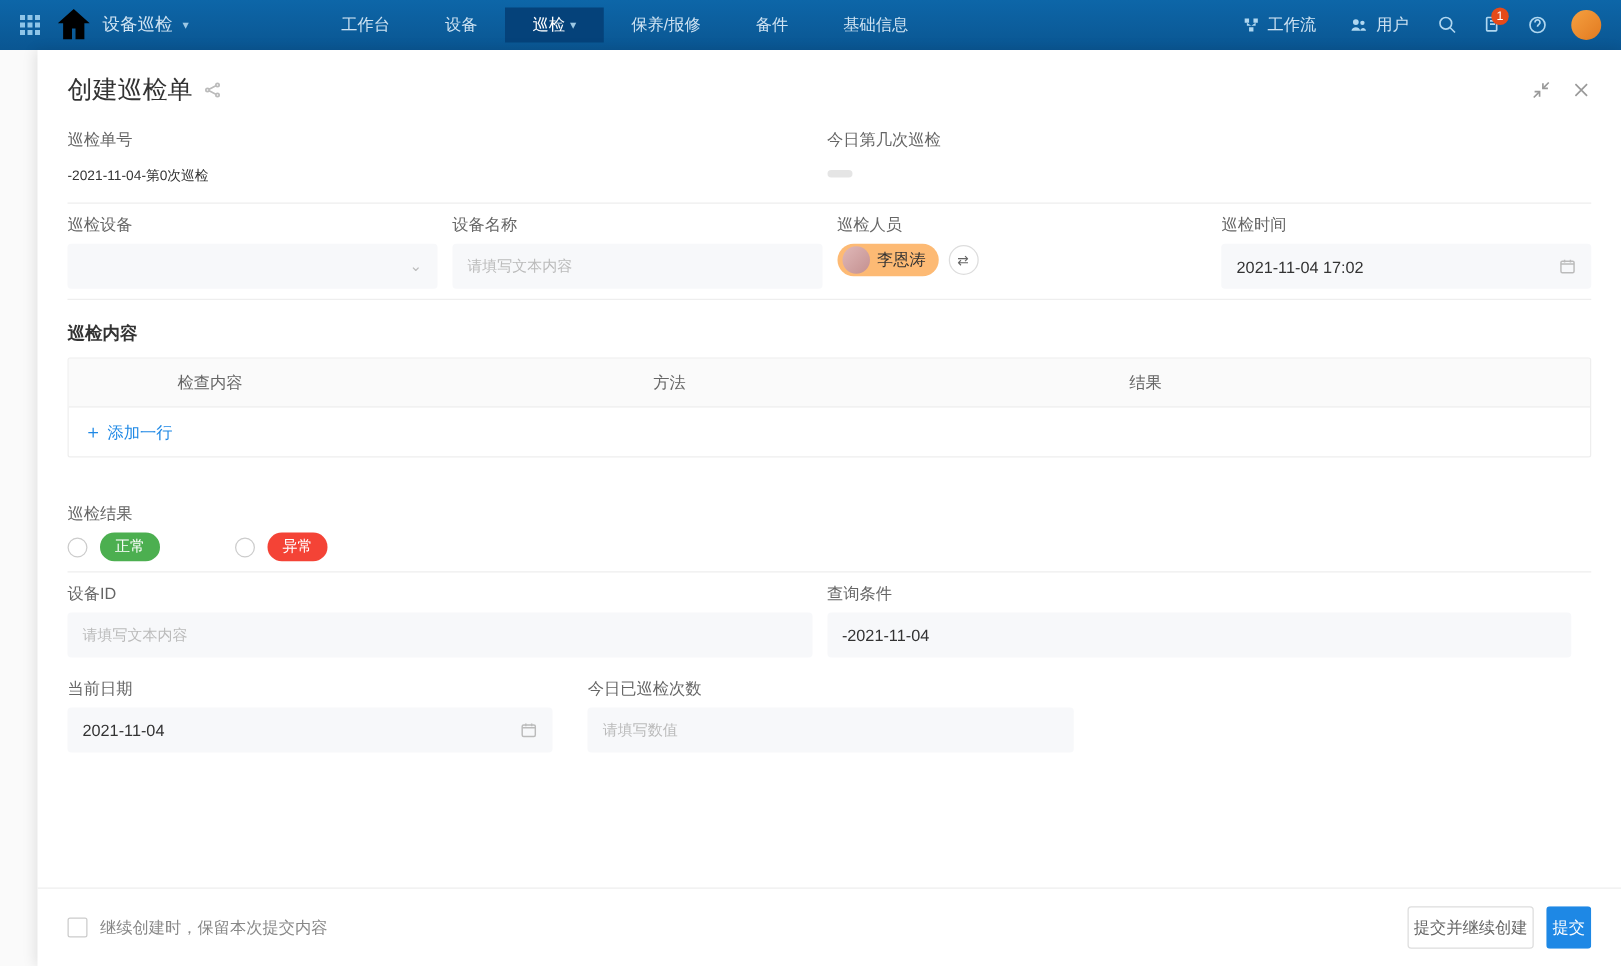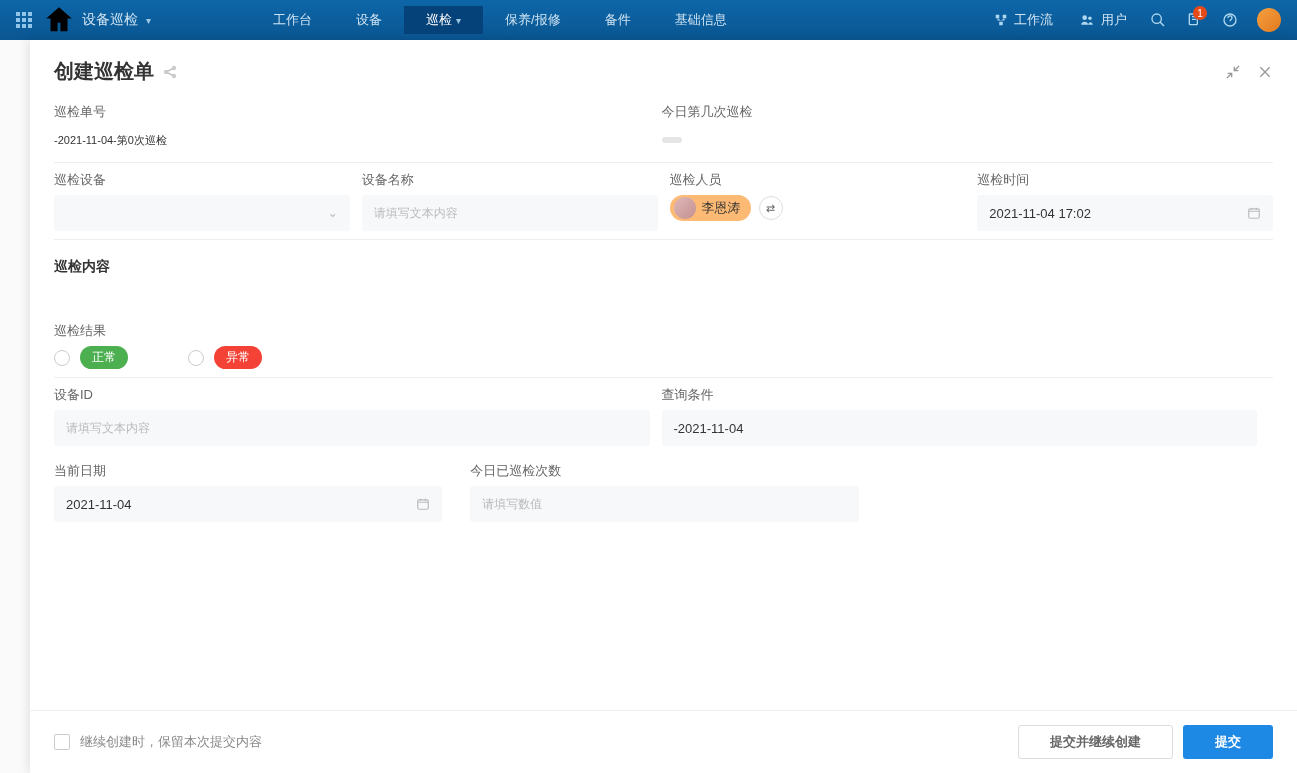--- a/index.html
+++ b/index.html
@@ -89,21 +89,21 @@
       position: absolute;
       top: 40px; left: 30px; right: 0; bottom: 0;
       background: #fff;
       display: flex; flex-direction: column;
       box-shadow: -2px 0 10px rgba(0,0,0,0.1);
     }
     .modal-header {
       display: flex; align-items: center;
       padding: 18px 24px 10px 24px;
     }
-    .modal-title { font-size: 20px; color: #333; font-weight: 700; }
+    .modal-title { font-size: 20px; color: #333; font-weight: 400; }
     .share-icon { margin-left: 8px; color: #aaa; cursor: pointer; }
     .modal-header-right { margin-left: auto; display: flex; gap: 16px; }
     .modal-header-right svg { width: 16px; height: 16px; fill: #999; cursor: pointer; }
     .modal-body {
       flex: 1; overflow-y: auto;
       padding: 0 24px;
     }
     .form-row {
       display: flex; gap: 12px;
       padding: 8px 0;
@@ -190,24 +190,23 @@
       padding: 14px 24px;
       display: flex; align-items: center;
     }
     .checkbox {
       width: 16px; height: 16px; border: 1px solid #ccc;
       border-radius: 2px; margin-right: 10px; cursor: pointer;
     }
     .footer-label { color: #888; font-size: 13px; }
     .footer-actions { margin-left: auto; display: flex; gap: 10px; }
     .btn {
-      height: 34px; padding: 0 31px; border-radius: 3px;
+      height: 34px; padding: 0 4px; border-radius: 3px;
       font-size: 13px; cursor: pointer; display: flex; align-items: center;
       border: 1px solid transparent;
-      font-weight: bold;
     }
     .btn.secondary { background: #fff; border-color: #ddd; color: #666; }
     .btn.primary { background: #1E88E5; color: #fff; }
     .right-rail {
       position: absolute; right: 0; top: 80px;
       display: flex; flex-direction: column; gap: 18px;
       padding: 10px 6px;
     }
     .rail-dot {
       width: 28px; height: 28px; border-radius: 50%;
@@ -374,20 +373,33 @@
             <svg width="14" height="14" viewBox="0 0 24 24" fill="none" stroke="#bbb" stroke-width="2">
                 <rect x="3" y="5" width="18" height="16" rx="2"></rect>
                 <path d="M3 9h18M8 3v4M16 3v4"></path>
               </svg>
           </span>
         </div>
       </div>
     </div>
 
     <div class="section-title">巡检内容</div>
+    <div class="content-table">
+      <div class="content-table-header">
+        <div class="th c0"></div>
+        <div class="th c1">检查内容</div>
+        <div class="th c2">方法</div>
+        <div class="th c3">结果</div>
+      </div>
+      <div class="content-table-body"></div>
+      <div class="add-row-btn">
+        <span class="plus">＋</span>
+        <span>添加一行</span>
+      </div>
+    </div>
 
     <div class="form-row" style="display:block;">
       <label class="form-label" style="margin-top:28px">巡检结果</label>
       <div class="radio-group">
         <div class="radio-item">
           <span class="radio-circle"></span>
           <span class="pill green">正常</span>
         </div>
         <div class="radio-item">
           <span class="radio-circle"></span>

